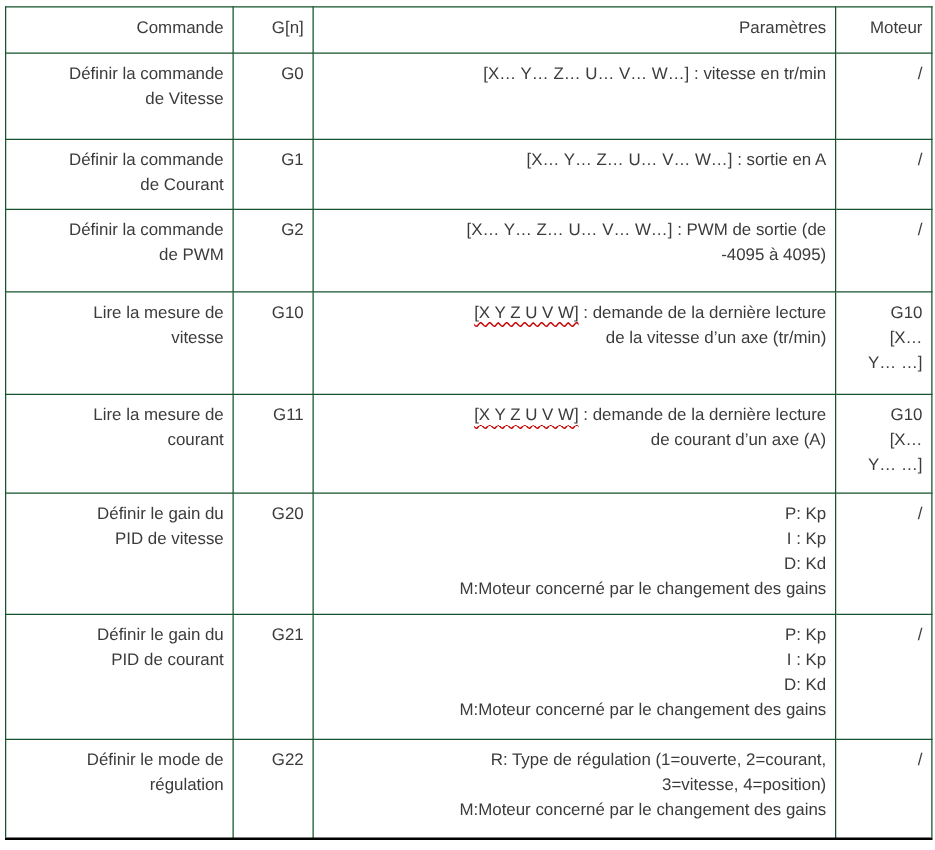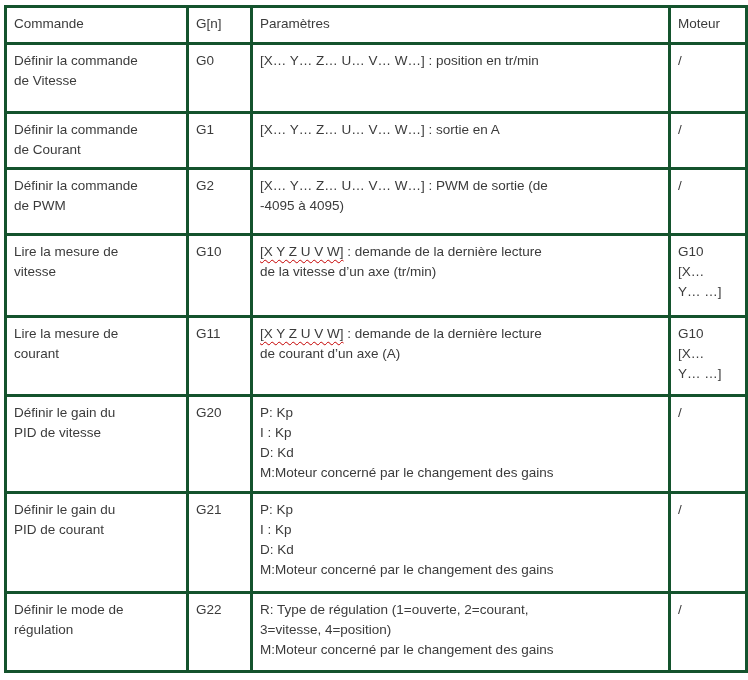--- a/index.html
+++ b/index.html
@@ -22,23 +22,23 @@
     left: 4px;
     top: 5px;
     width: 741px;
     border-collapse: collapse;
     table-layout: fixed;
     border: 1px solid #000;
     border-bottom-width: 2px;
   }
   table.doc-table th,
   table.doc-table td {
-    border: 3px solid #14532d;
+    border: 1px solid #14532d;
     vertical-align: top;
-    text-align: left;
+    text-align: right;
     padding: 6px 7px 4px 7px;
     font-size: 13.5px;
     line-height: 20px;
     font-weight: normal;
     white-space: pre-line;
     overflow: hidden;
   }
   tr.hdr  { height: 37px; }
   tr.r0   { height: 69px; }
   tr.r1   { height: 56px; }
@@ -72,21 +72,21 @@
       <th>Commande</th>
       <th>G[n]</th>
       <th>Paramètres</th>
       <th>Moteur</th>
     </tr>
 
     <tr class="r0">
       <td>Définir la commande
 de Vitesse</td>
       <td>G0</td>
-      <td><span class="wavy"></span><span>[X… Y… Z… U… V… W…] : position en tr/min</span></td>
+      <td><span class="wavy"></span><span>[X… Y… Z… U… V… W…] : vitesse en tr/min</span></td>
       <td>/</td>
     </tr>
 
     <tr class="r1">
       <td>Définir la commande
 de Courant</td>
       <td>G1</td>
       <td><span class="wavy"></span><span>[X… Y… Z… U… V… W…] : sortie en A</span></td>
       <td>/</td>
     </tr>

